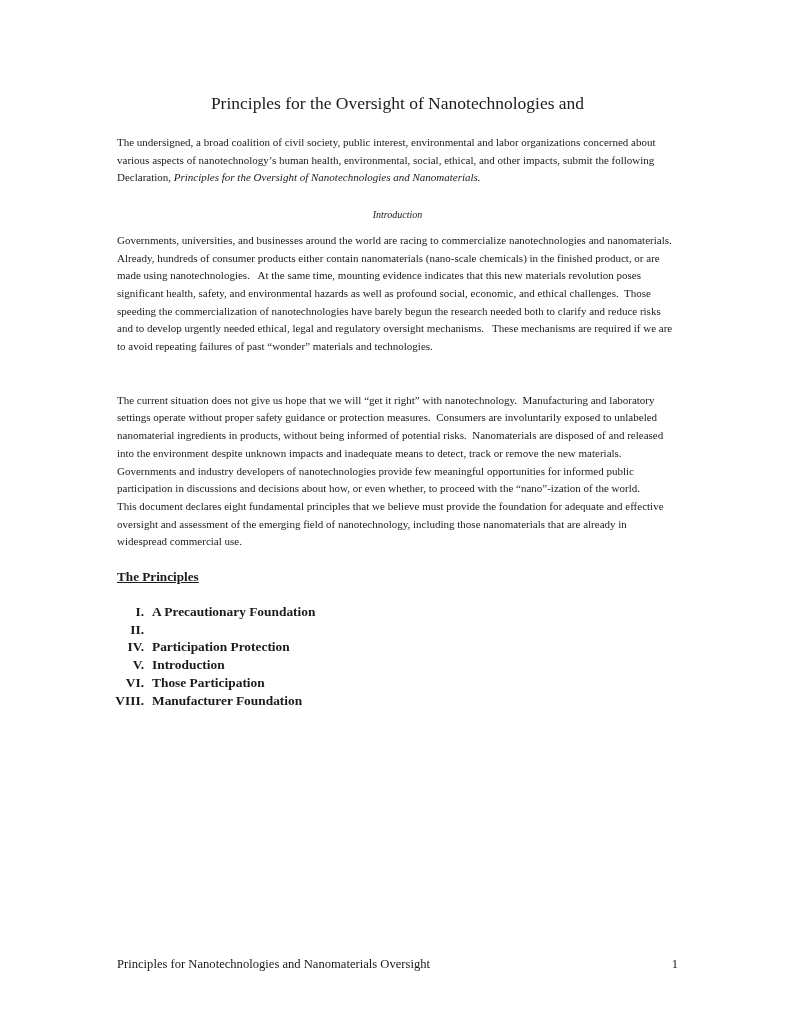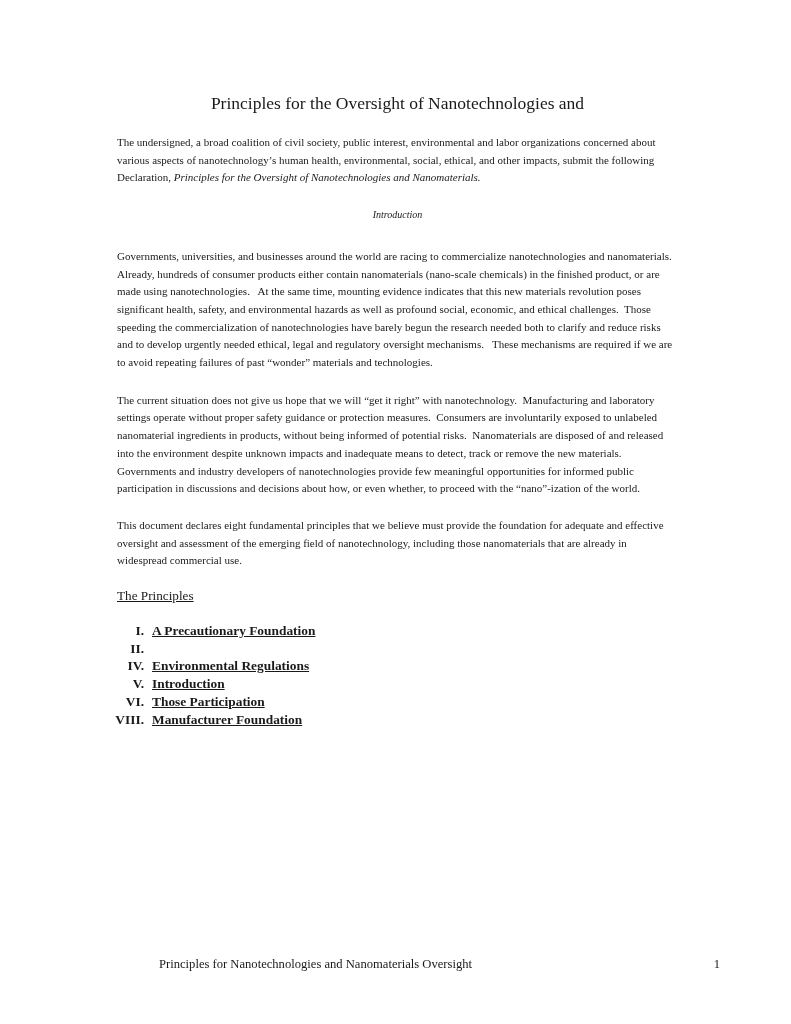--- a/index.html
+++ b/index.html
@@ -36,55 +36,54 @@
   .opening { margin-top: 20px; }
   .opening em { font-style: italic; }
   .intro-heading {
     margin-top: 19px;
     font-size: 10px;
     line-height: 17.7px;
     font-weight: 400;
     font-style: italic;
     text-align: center;
   }
-  .p-intro1 { margin-top: 24px; }
-  .p-intro2 { margin-top: 20px; }
-  .p-intro3 { margin-top: 19px; }
+  .p-intro1 { margin-top: 8px; }
+  .p-intro2 { margin-top: 36px; }
+  .p-intro3 { }
   .principles-heading {
     margin-top: 17px;
     font-size: 13.2px;
     line-height: 17.7px;
-    font-weight: 400;
+    font-weight: 700;
     text-decoration: underline;
   }
   .principles-list {
     margin-top: 17px;
     list-style: none;
     font-weight: 700;
     font-size: 13.4px;
     line-height: 17.8px;
   }
   .principle-item { display: flex; }
   .principle-item .numeral {
     flex: 0 0 38px;
     margin-left: -11px;
     text-align: right;
   }
-  .principle-item .plabel { padding-left: 8px; text-decoration: underline; }
+  .principle-item .plabel { padding-left: 8px; }
   .page-footer {
     position: absolute;
     left: 117px;
     top: 956px;
     width: 561px;
     display: flex;
     justify-content: space-between;
     align-items: baseline;
     font-size: 12.6px;
     line-height: 17px;
-    margin-left: 42px;
   }
 </style>
 </head>
 <body>
 
 <div class="page">
   <main class="content">
 
     <h1 class="doc-title">
       <span class="title-line">Principles for the Oversight of Nanotechnologies and</span>
@@ -105,21 +104,21 @@
     <ol class="principles-list">
       <li class="principle-item">
         <span class="numeral">I.</span>
         <span class="plabel">A Precautionary Foundation</span>
       </li>
       <li class="principle-item">
         <span class="numeral">II.</span>
       </li>
       <li class="principle-item">
         <span class="numeral">IV.</span>
-        <span class="plabel">Environmental Regulations</span>
+        <span class="plabel">Participation Protection</span>
       </li>
       <li class="principle-item">
         <span class="numeral">V.</span>
         <span class="plabel">Introduction</span>
       </li>
       <li class="principle-item">
         <span class="numeral">VI.</span>
         <span class="plabel">Those Participation</span>
       </li>
       <li class="principle-item">

